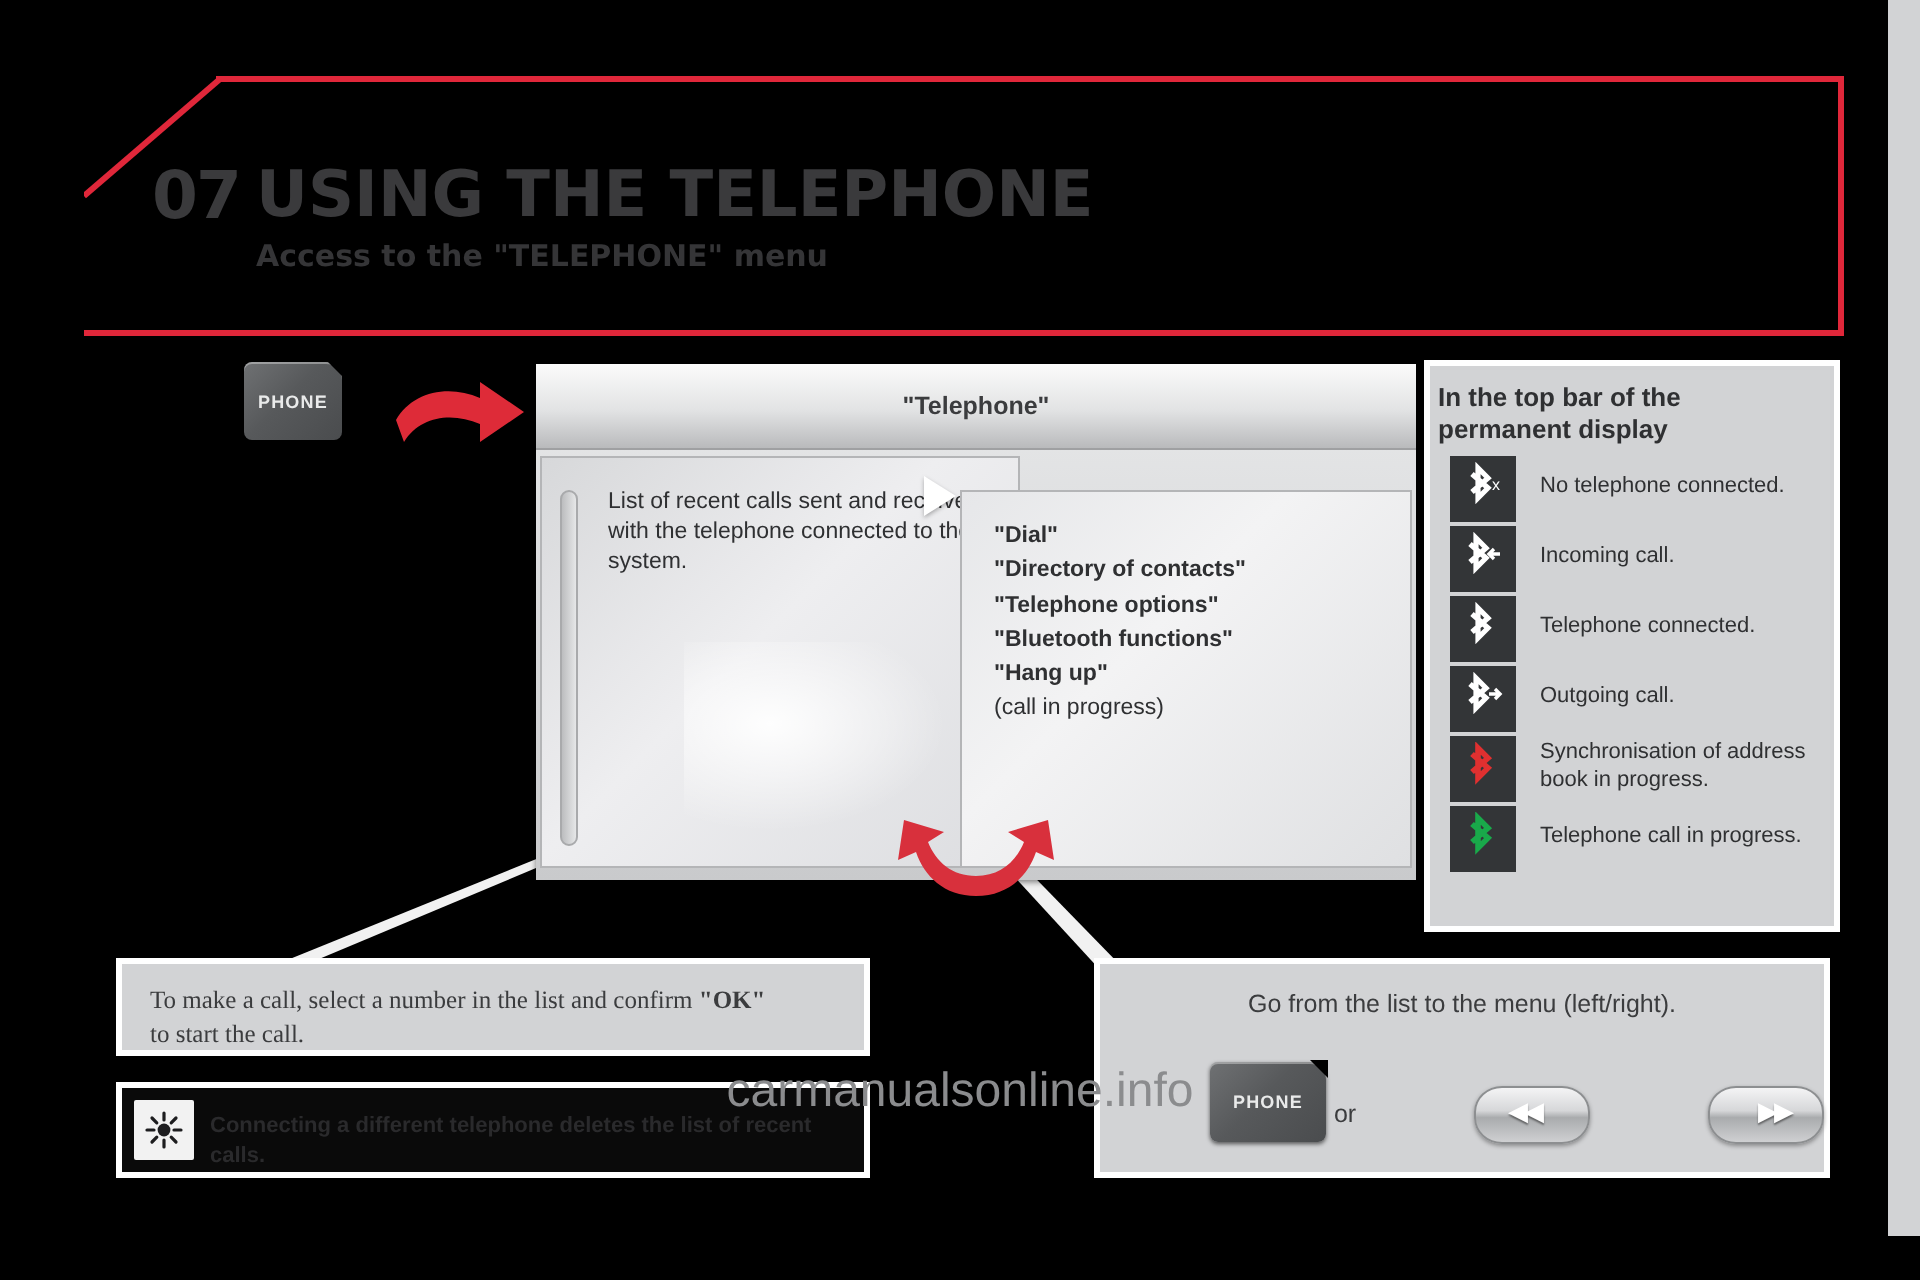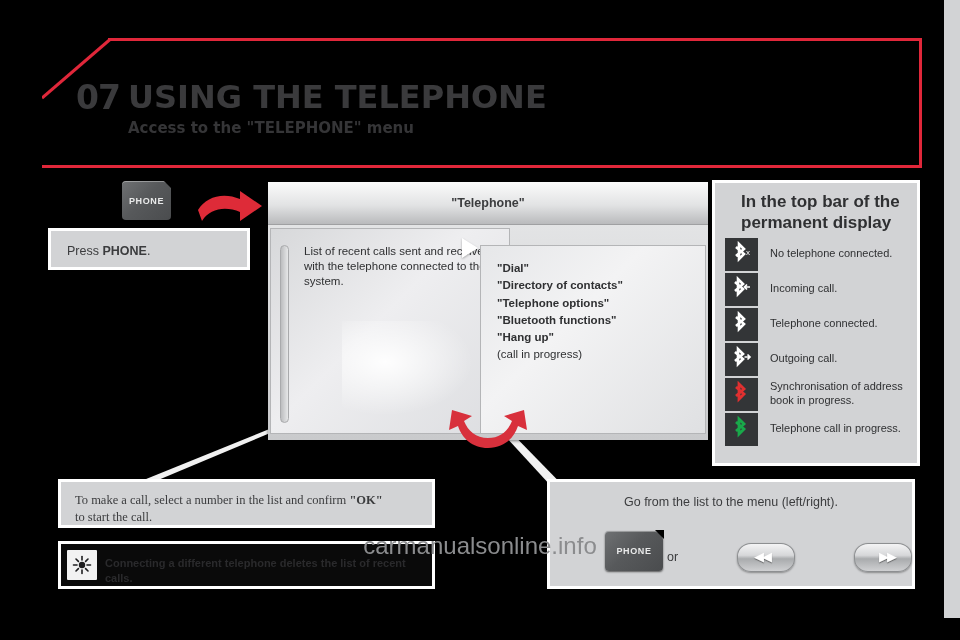--- a/index.html
+++ b/index.html
@@ -169,21 +169,21 @@
 
   
   .leader{position:absolute;}
 
   
   #legend-box{
     position:absolute;left:712px;top:180px;width:208px;height:286px;
     background:#d2d3d5;border:3px solid #fff;box-sizing:border-box;
   }
   .legend-title{
-    padding:8px 10px 4px 26px;font-size:17px;font-weight:bold;color:#2f3032;line-height:1.25;
+    padding:8px 10px 4px 4px;font-size:13px;font-weight:bold;color:#2f3032;line-height:1.25;
   }
   .legend-rows{padding:0 0 6px 10px;}
   .legend-row{display:flex;align-items:center;margin-bottom:2px;}
   .bt-tile{
     width:33px;height:33px;background:#333537;flex:0 0 auto;
     display:flex;align-items:center;justify-content:center;position:relative;
   }
   .legend-label{
     margin-left:12px;font-size:11px;line-height:1.25;color:#2f3032;
   }
@@ -212,25 +212,20 @@
   <div class="chapter-sub">Access to the "TELEPHONE" menu</div>
 
   <div class="hwbtn" id="phone-btn-top">
     <span>PHONE</span>
   </div>
 
   <svg class="red-arrow" viewBox="0 0 68 38">
     <path d="M2,20 C10,6 28,2 44,9 L44,1 L66,16 L44,31 L44,22 C30,16 14,18 6,31 Z" fill="#de2b38"></path>
   </svg>
 
-  <div class="callout" id="press-phone-box">
-    <div class="inner">
-      <span>Press </span><b>PHONE</b><span>.</span>
-    </div>
-  </div>
 
   <svg class="leader" style="left:60px;top:400px;width:300px;height:100px;" viewBox="0 0 300 100">
     <polygon points="276,2 282,3 60,96 54,92" fill="#f1f1f1"></polygon>
   </svg>
   <svg class="leader" style="left:470px;top:420px;width:220px;height:130px;" viewBox="0 0 220 130">
     <polygon points="24,4 31,2 150,124 138,128" fill="#f1f1f1"></polygon>
   </svg>
 
   <div class="screen">
     <div class="screen-title">"Telephone"</div>

